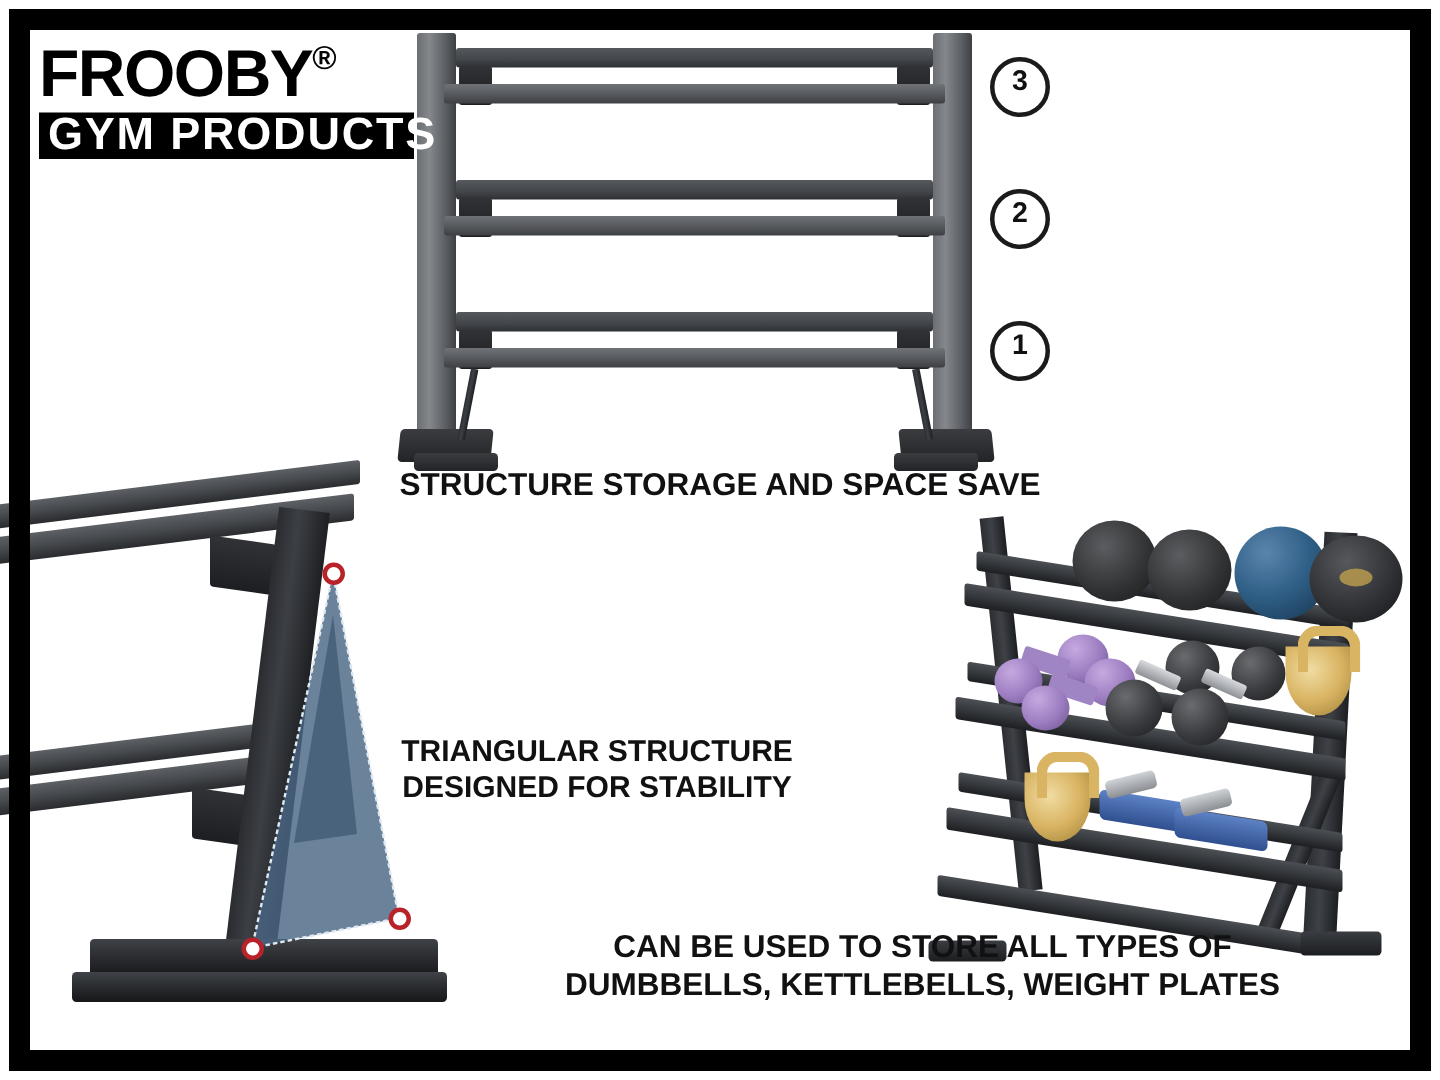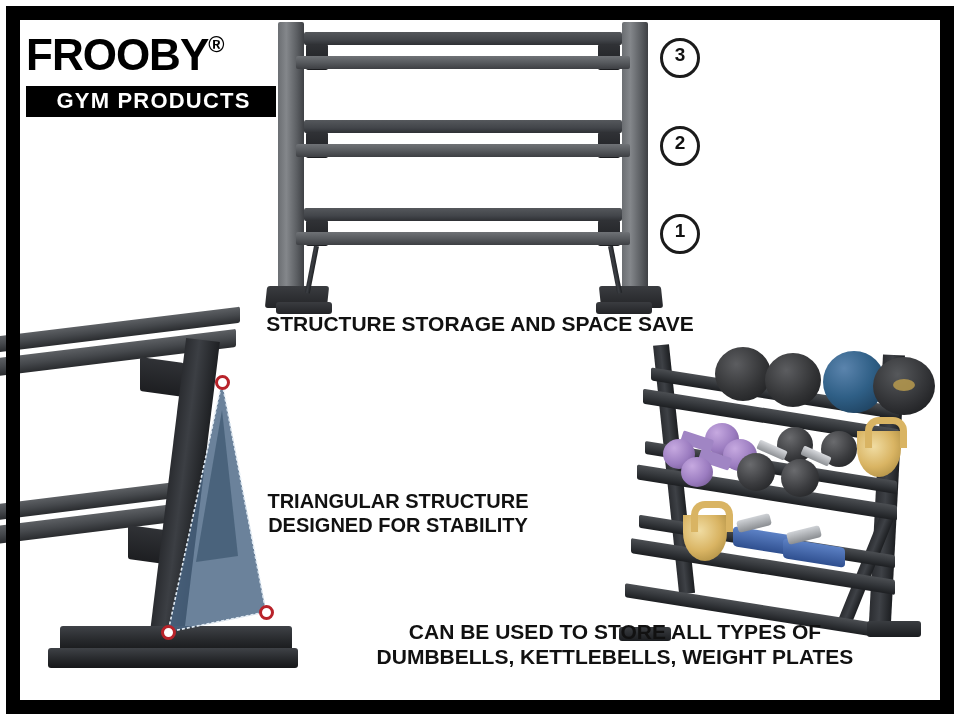--- a/index.html
+++ b/index.html
@@ -30,35 +30,35 @@
   #logo{
     position:absolute;
     left:26px; top:16px;
     width:250px;
     z-index:30;
   }
   #logo .brand{
     font-weight:bold;
     font-size:44px;
     letter-spacing:-1px;
-    line-height:58px;
+    line-height:46px;
     color:#000;
     font-family:"Liberation Sans", sans-serif;
     white-space:nowrap;
   }
   #logo .brand .reg{
     font-size:22px;
     vertical-align:18px;
     letter-spacing:0;
   }
   #logo .tagline{
     background:#000;
     color:#fff;
     font-weight:bold;
-    font-size:22px;
+    font-size:30px;
     letter-spacing:1.2px;
     text-align:center;
     padding:3px 1px 4px 6px;
     margin-top:2px;
     line-height:24px;
     white-space:nowrap;
   }
   
   .caption{
     position:absolute;

